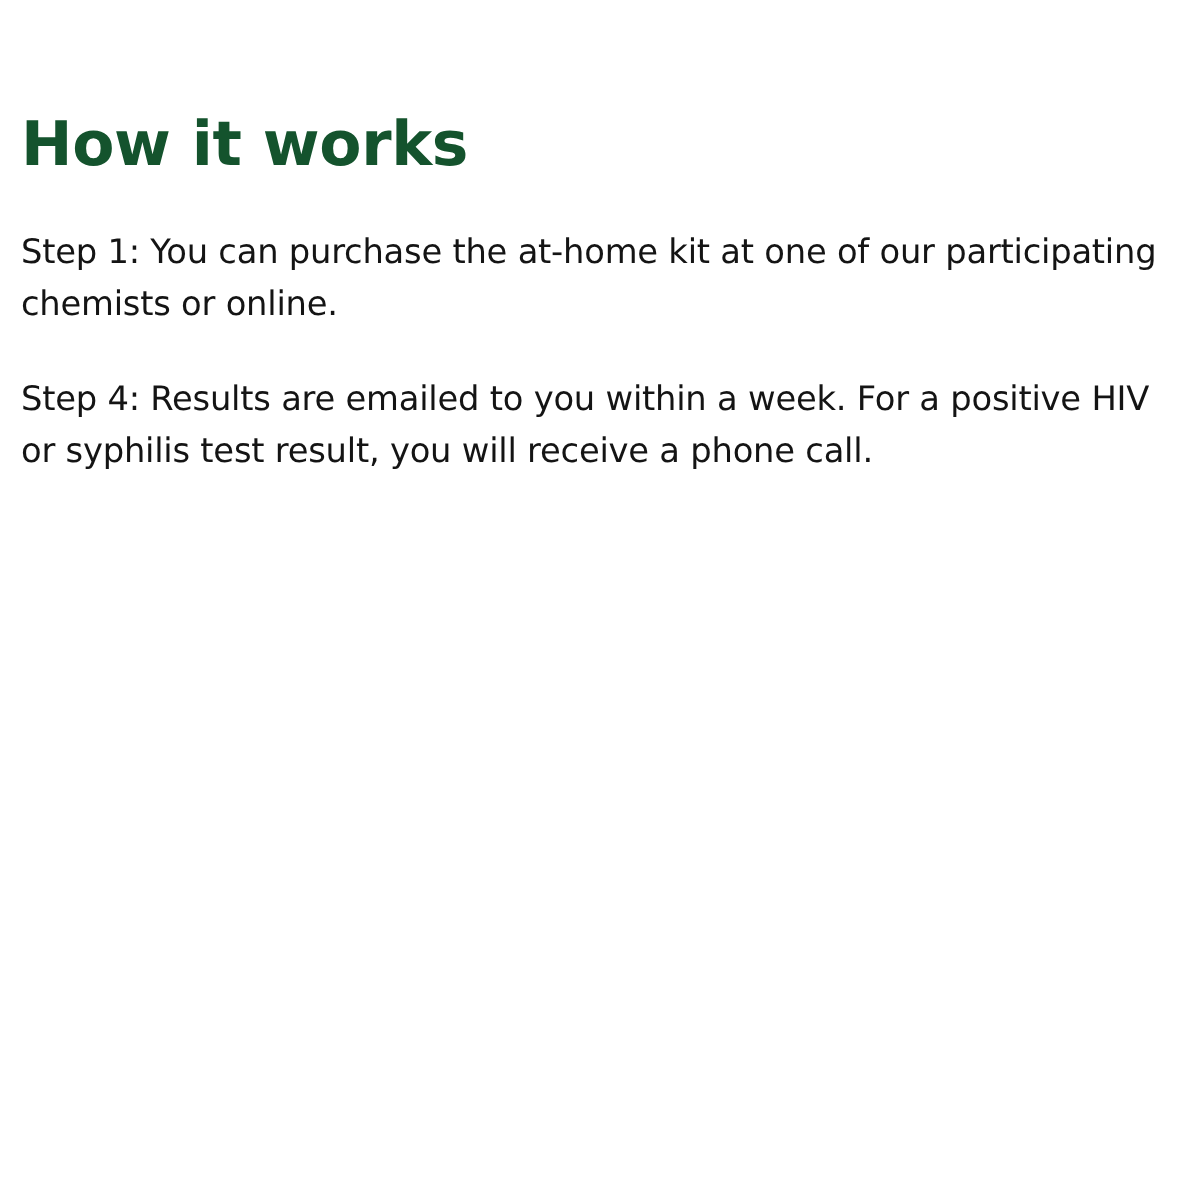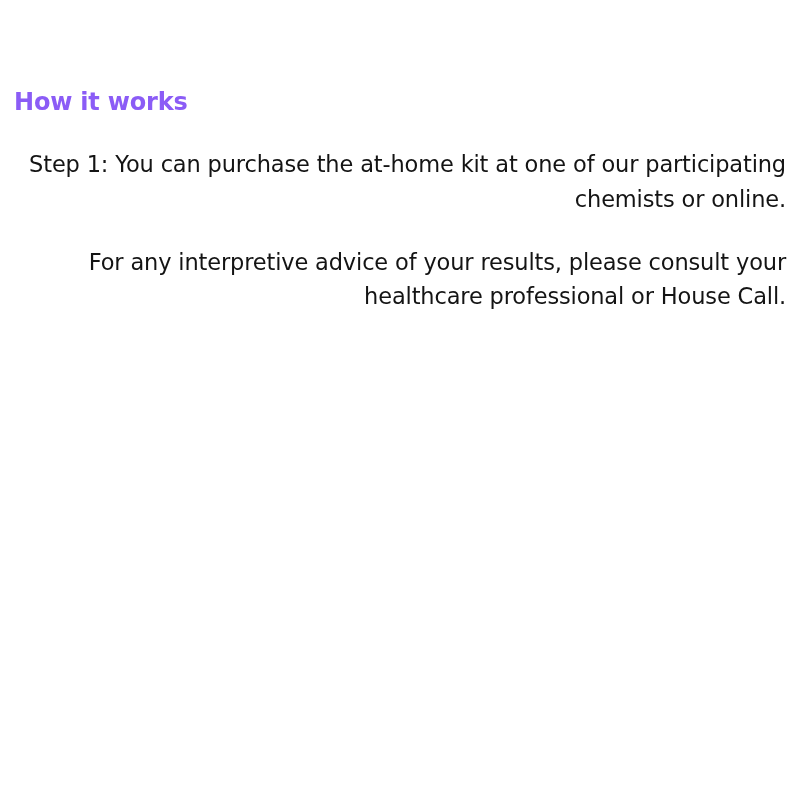--- a/index.html
+++ b/index.html
@@ -14,39 +14,38 @@
     color: #111111;
     overflow: hidden;
   }
   .page {
     box-sizing: border-box;
     width: 800px;
     height: 800px;
     padding: 72px 14px 0 14px;
   }
   .heading {
-    font-size: 24px;
+    font-size: 41px;
     font-weight: bold;
     letter-spacing: -0.2px;
-    color: #8b5cf6;
-    margin: 16px 0 30px 0;
+    color: #14532d;
+    margin: 0 0 30px 0;
     line-height: 1.2;
   }
   .para {
     font-size: 22.5px;
     line-height: 1.55;
     color: #141414;
     margin: 0 0 28px 0;
     letter-spacing: -0.15px;
-    text-align: right;
   }
   .para:last-child {
     margin-bottom: 0;
   }
 </style>
 </head>
 <body>
 
 <div class="page">
   <h1 class="heading">How it works</h1>
   <p class="para">Step 1: You can purchase the at-home kit at one of our participating chemists or online.</p>
-  <p class="para">For any interpretive advice of your results, please consult your healthcare professional or House Call.</p>
+  <p class="para">Step 4: Results are emailed to you within a week. For a positive HIV or syphilis test result, you will receive a phone call.</p>
 </div>
 
 </body></html>

